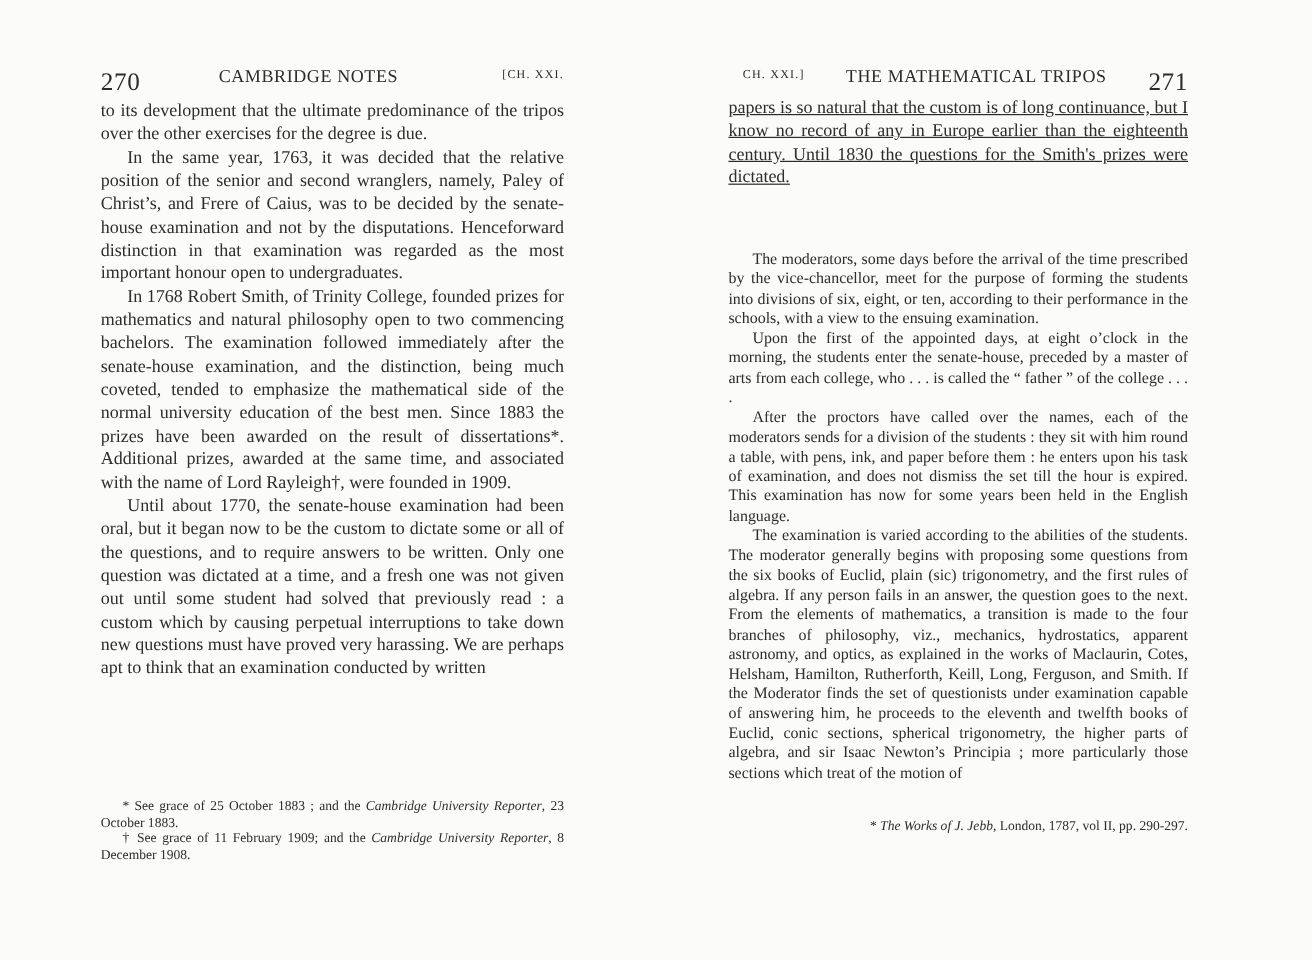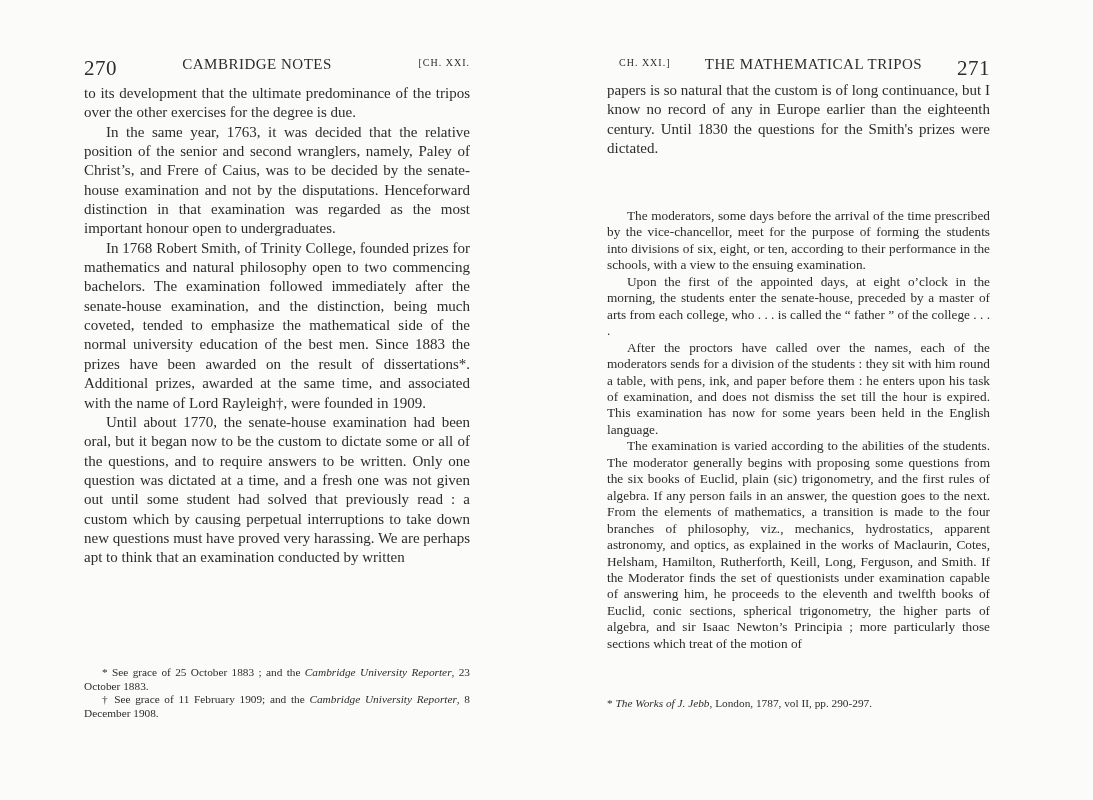--- a/index.html
+++ b/index.html
@@ -23,34 +23,34 @@
   .left .runhead .pn { left: 0; }
   .left .runhead .ch { right: 0; }
   .left .runhead .title { left: 40px; right: 80px; font-family: Liberation Serif, serif; }
   .right .runhead .pn { right: 0; }
   .right .runhead .ch { left: 0; margin-left: 12px; }
   .right .runhead .title { left: 70px; right: 40px; }
   .body-text {
     position: absolute; top: 84px; left: 0; right: 0;
     font-size: 15px; line-height: 19.35px; text-align: justify;
   }
-  .right .body-text { top: 81px; }
+  .right .body-text { top: 81px; text-decoration: underline; }
   .body-text p { margin: 0; }
   .indent { text-indent: 22px; }
   .quote {
     position: absolute; top: 208px; left: 0; right: 0;
     font-size: 13.3px; line-height: 16.45px; text-align: justify;
   }
   .quote p { margin: 0; text-indent: 20px; }
   .footnotes {
     position: absolute; left: 0; right: 0;
     font-size: 11.3px; line-height: 13.6px; text-align: justify;
   }
   .left .footnotes { top: 666px; }
-  .right .footnotes { top: 697px; text-align: left; }
+  .right .footnotes { top: 683px; text-align: right; }
   .footnotes p { margin: 0; text-indent: 18px; }
   .right .footnotes p { text-indent: 0; }
   i { font-style: italic; }
 </style>
 </head>
 <body>
 
 <div class="page left">
   <div class="runhead">
     <span class="pn">270</span>

